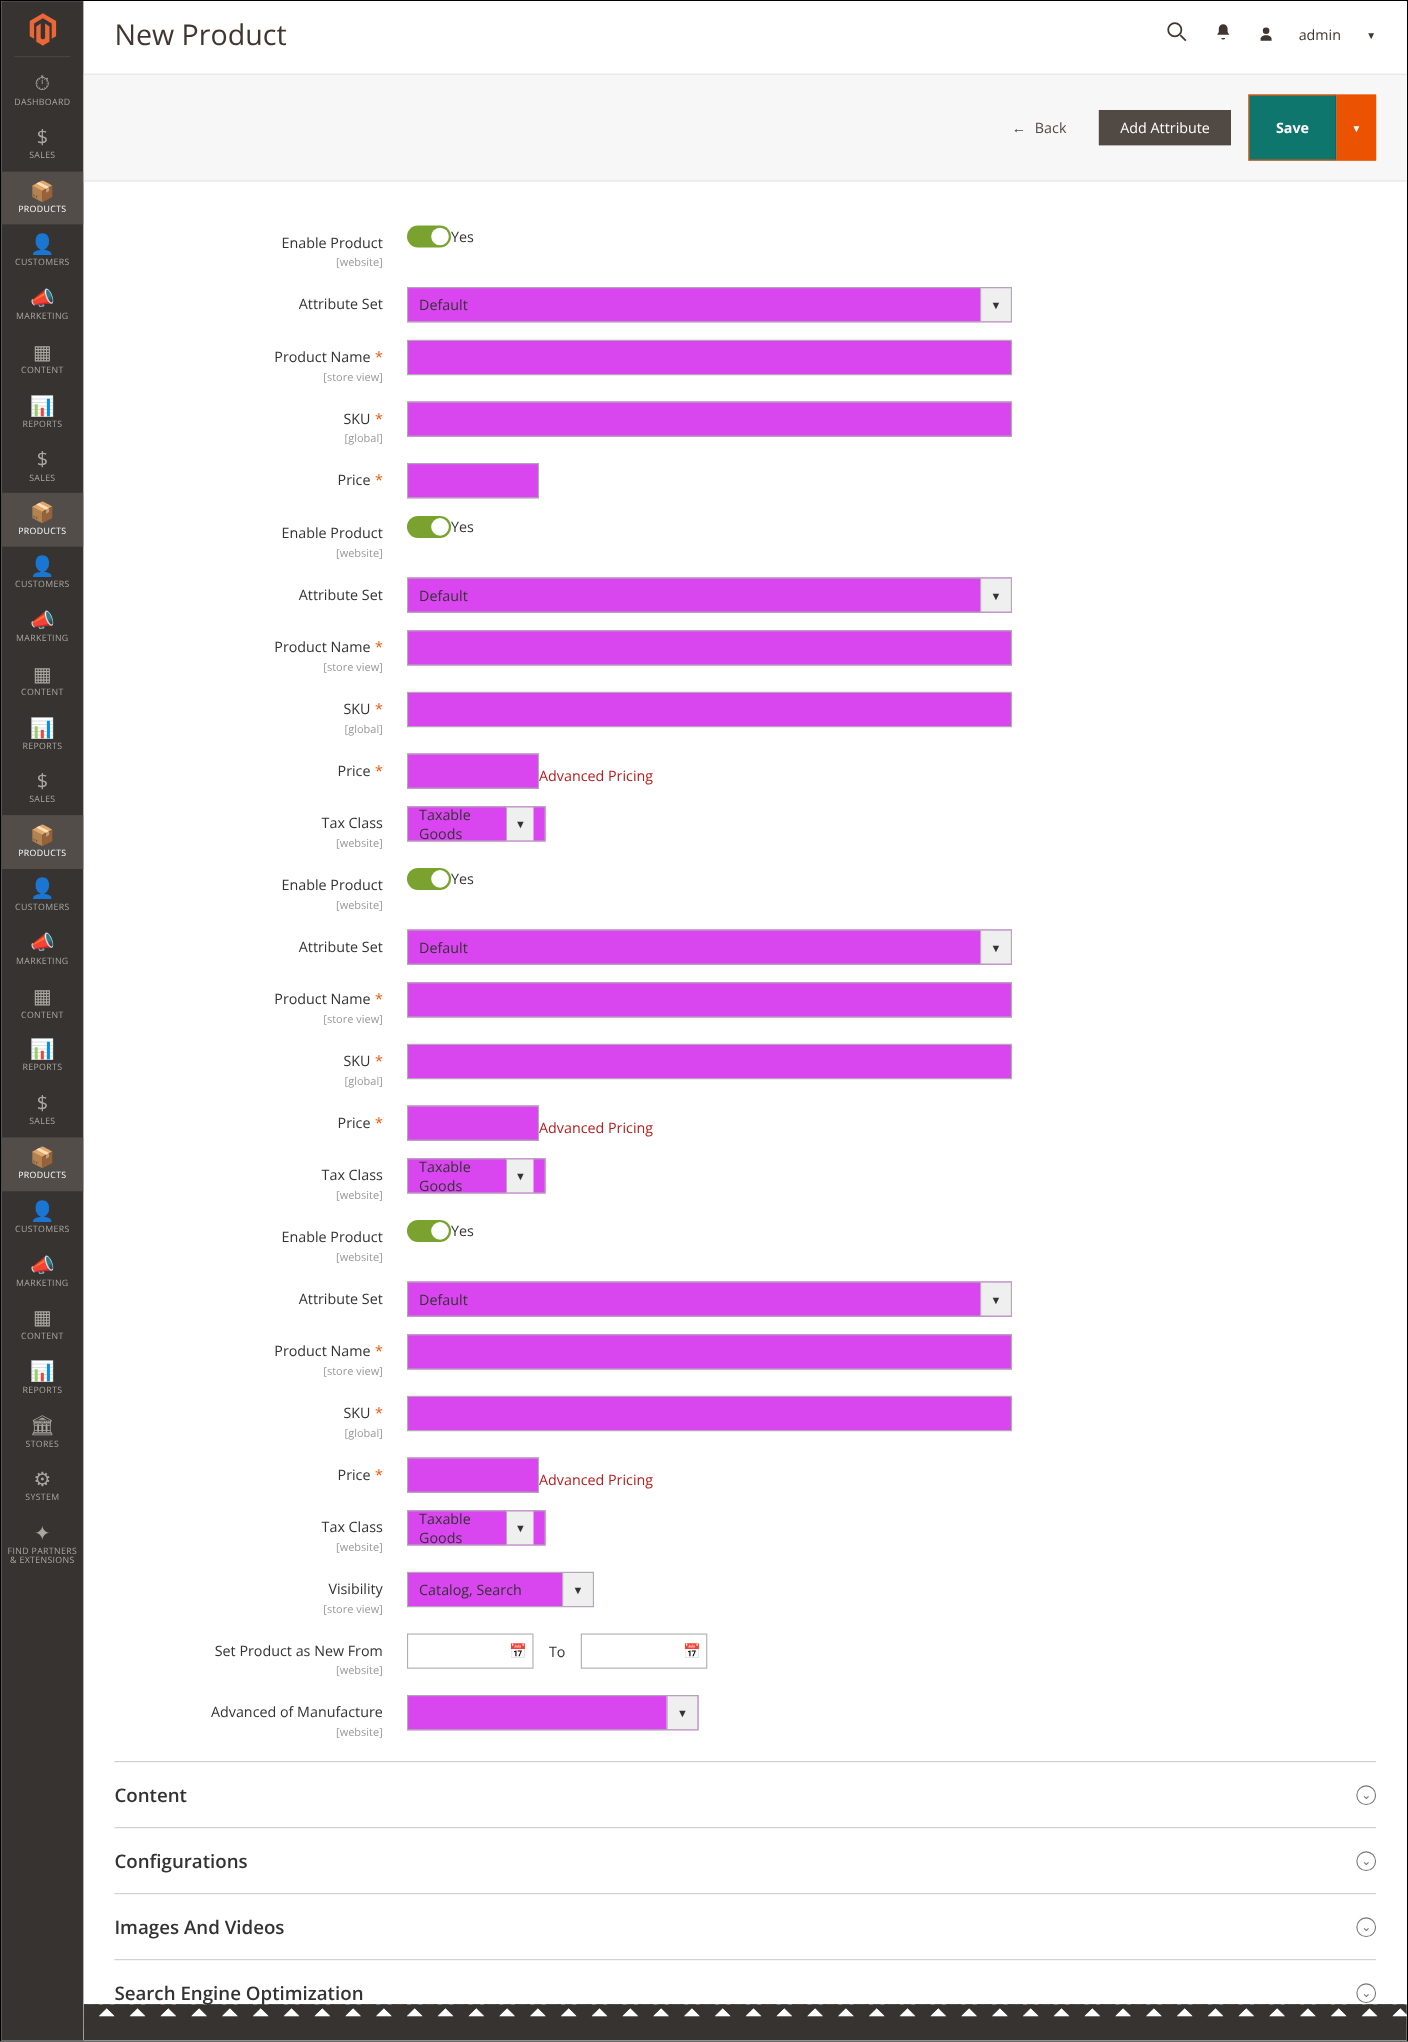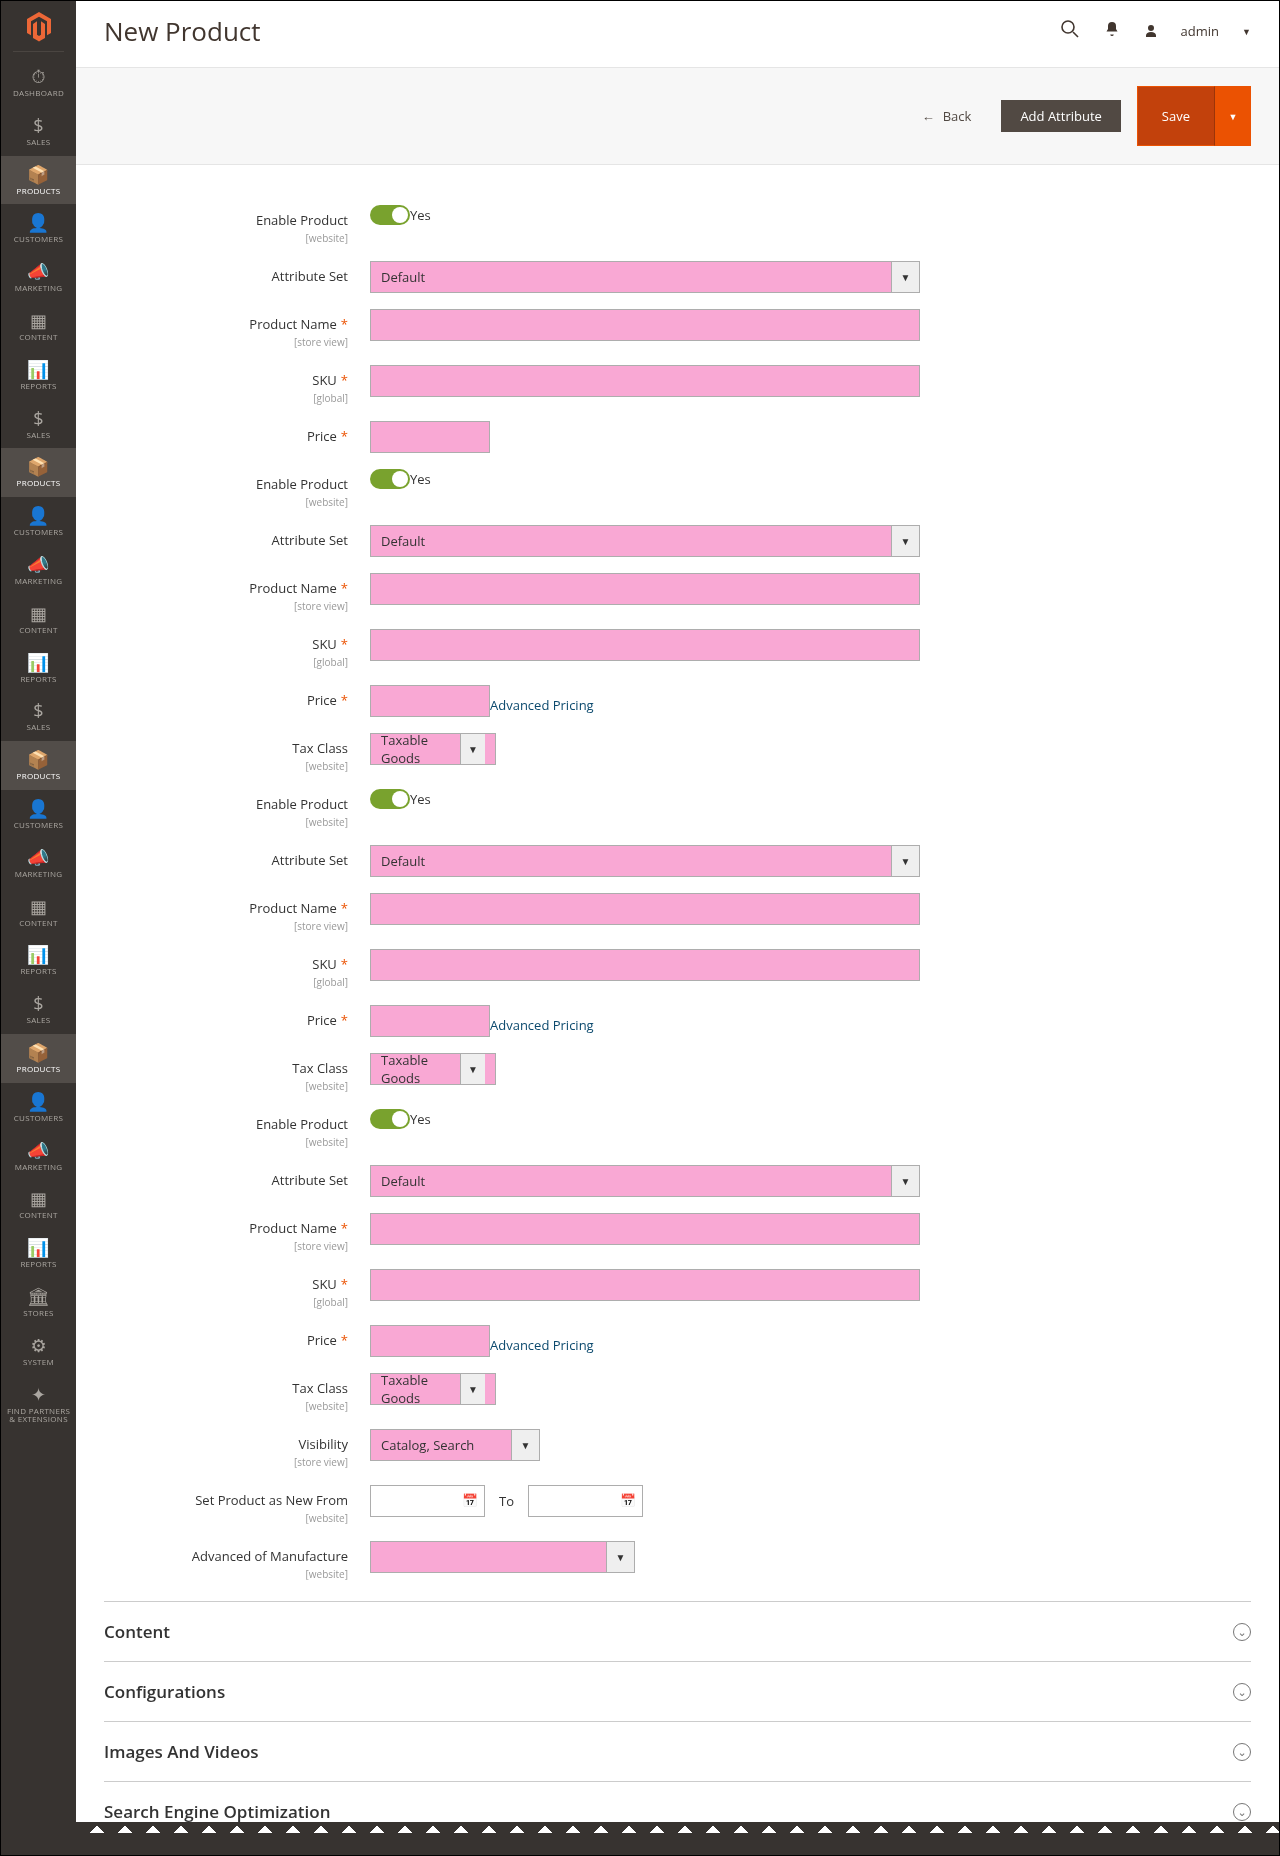--- a/index.html
+++ b/index.html
@@ -23,46 +23,46 @@
 .header { display:flex; align-items:center; padding:12px 28px 18px;text-align:center; }
 .page-title { font-size:26px; font-weight:400; color:#41362f; }
 .header-actions { margin-left:auto; display:flex; align-items:center; gap:24px; }
 .header-icon { color:#41362f; cursor:pointer; }
 .admin { display:flex; align-items:center; gap:23px; color:#41362f; font-size:13px; cursor:pointer; }
 
 .toolbar { background:#f7f7f7; border-top:1px solid #e5e5e5; border-bottom:1px solid #e5e5e5; padding:18px 28px; display:flex; justify-content:flex-end; align-items:center; gap:16px; }
 .btn-back { display:flex; align-items:center; gap:8px; color:#514943; padding:8px 14px; cursor:pointer; }
 .btn-add { background:#514943; color:#fff; border:1px solid #514943; padding:6px 18px; font-size:13px; cursor:pointer; }
 .btn-save-grp { display:flex; }
-.btn-save { background:#c2410c; color:#fff; border:1px solid #eb5202; padding:20px 24px; font-size:13px; cursor:pointer; border-right:1px solid rgba(0,0,0,.2); }
+.btn-save { background:#0f766e; color:#fff; border:1px solid #eb5202; padding:20px 24px; font-size:13px; cursor:pointer; border-right:1px solid rgba(0,0,0,.2);font-weight:bold; }
 .btn-save-dd { background:#eb5202; color:#fff; border:1px solid #eb5202; width:36px; display:flex; align-items:center; justify-content:center; cursor:pointer; }
 
 .content { padding:40px 28px 0 28px; }
 .form-row { display:flex; align-items:flex-start; margin-bottom:16px; }
 .lbl { width:266px; text-align:right; padding-right:22px; padding-top:6px; }
 .lbl .t { color:#333; font-size:13px; }
 .lbl .req { color:#eb5202; margin-left:4px; }
 .lbl .scope { color:#999; font-size:10px; display:block; margin-top:2px; }
 .fld { flex:1; display:flex; align-items:center; gap:0; }
 
 .toggle { width:40px; height:20px; background:#79a22e; border-radius:10px; position:relative; cursor:pointer; }
 .toggle::after { content:''; position:absolute; right:2px; top:2px; width:16px; height:16px; background:#fff; border-radius:50%; }
 .toggle-yes { color:#333; }
 
-.sel-wide,.sel-med,.sel-sm,.sel-tiny,.inp-wide,.inp-price { border:1px solid #adadad; background:#f9a8d4; height:32px; padding:0 10px; font-size:13px; }
+.sel-wide,.sel-med,.sel-sm,.sel-tiny,.inp-wide,.inp-price { border:1px solid #adadad; background:#d946ef; height:32px; padding:0 10px; font-size:13px; }
 .sel-wide { width:550px; display:flex; align-items:center; padding-right:0; }
 .sel-wide .dd,.sel-med .dd,.sel-sm .dd,.sel-tiny .dd { margin-left:auto; width:28px; height:30px; background:#efefef; border-left:1px solid #adadad; display:flex; align-items:center; justify-content:center; color:#333; font-size:10px; }
 .sel-med { width:126px; display:flex; align-items:center; padding-right:10px; }
 .sel-sm { width:170px; display:flex; align-items:center; padding-right:0; }
 .sel-tiny { width:265px; display:flex; align-items:center; padding-right:0; }
 .inp-wide { width:550px; }
 .inp-price { width:120px; padding-left:26px; position:relative; }
 .price-wrap { position:relative; display:inline-block; }
 .price-wrap .sym { position:absolute; left:10px; top:7px; color:#333; }
-.lnk { color:#0c4a6e; font-size:13px; cursor:pointer; display:inline-block; margin-top:8px; }
+.lnk { color:#b91c1c; font-size:13px; cursor:pointer; display:inline-block; margin-top:8px; }
 
 .date-fld { display:flex; align-items:center; gap:14px; }
 .date-inp { position:relative; }
 .date-inp input { width:115px; height:32px; border:1px solid #adadad; padding:0 28px 0 8px; }
 .date-inp .cal { position:absolute; right:6px; top:6px; color:#514943; cursor:pointer; }
 
 .sections { margin-top:20px; }
 .section { border-top:1px solid #ccc; padding:18px 0; display:flex; align-items:center; justify-content:space-between; cursor:pointer; }
 .section-title { font-size:17px; font-weight:600; color:#333; }
 .section-chev { width:18px; height:18px; border:1.4px solid #777; border-radius:50%; display:flex; align-items:center; justify-content:center; color:#777; font-size:11px; }

